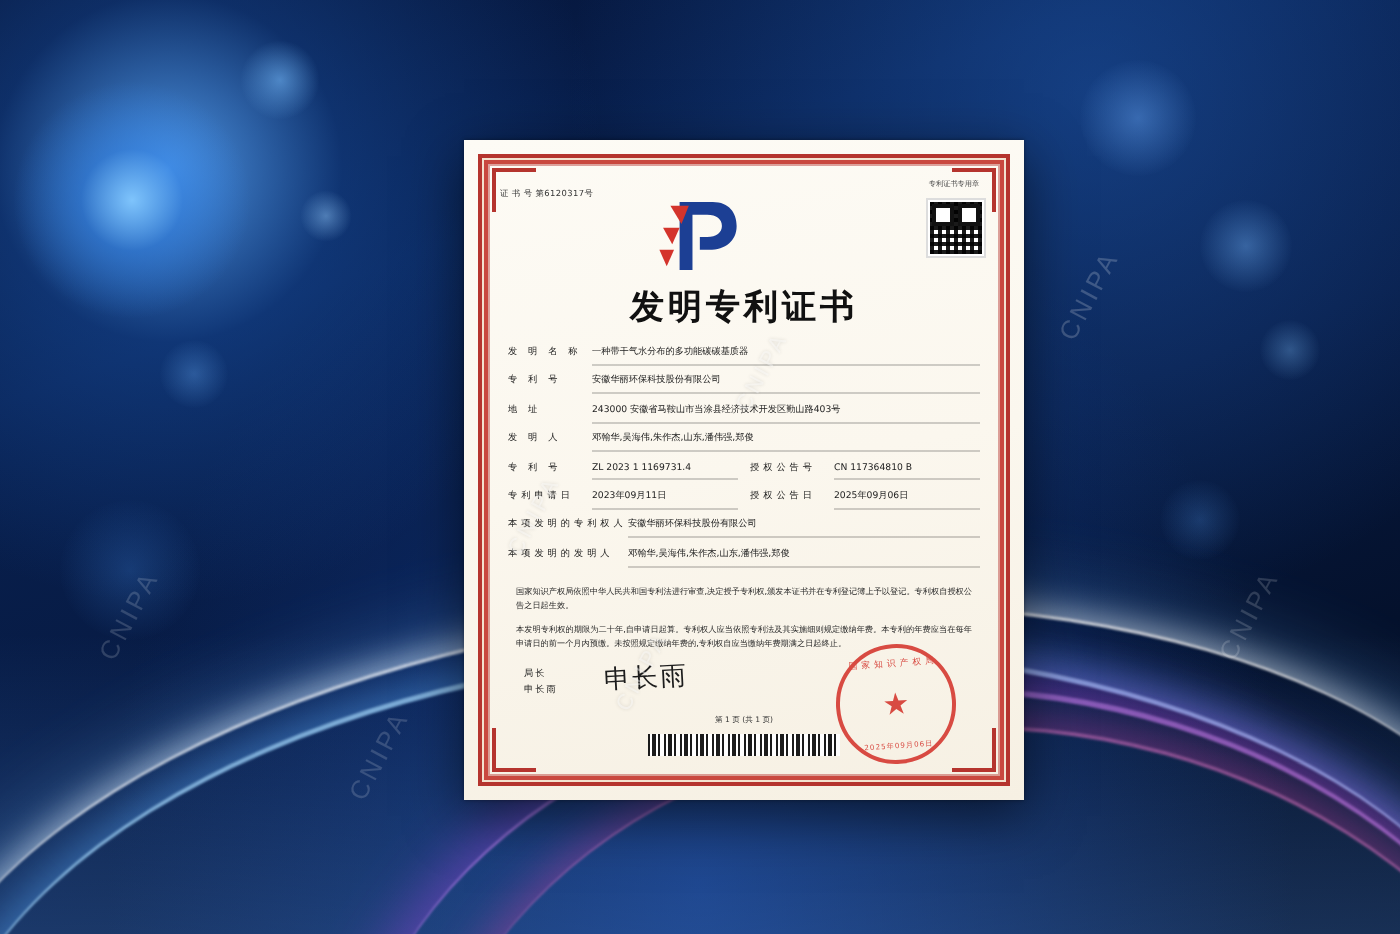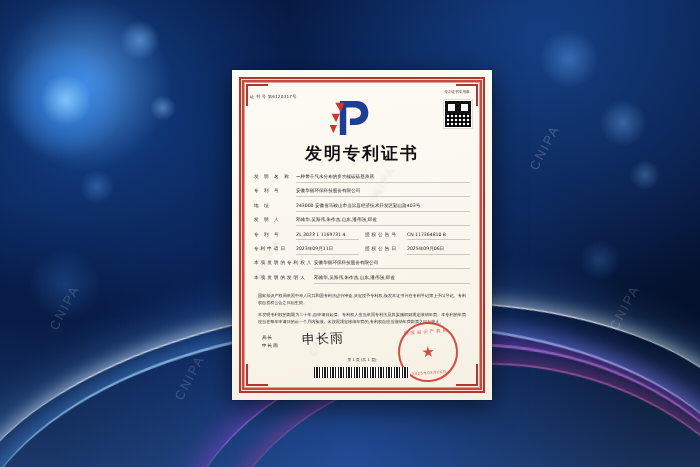--- a/index.html
+++ b/index.html
@@ -115,20 +115,21 @@
   
   .certificate {
     position: absolute;
     left: 232px;
     top: 70px;
     width: 260px;
     height: 330px;
     background: linear-gradient(170deg, #fdfbf5 0%, #fbf7ee 50%, #f6f0e3 100%);
     box-shadow: 0 8px 26px rgba(0,0,0,0.55), 0 0 2px rgba(0,0,0,0.4);
     overflow: hidden;
+    padding-left: 20px;
   }
   .cert-inner-border {
     position: absolute;
     left: 7px; top: 7px; right: 7px; bottom: 7px;
     border: 2px solid #b5342e;
     box-shadow: inset 0 0 0 1px #f3e2cf, inset 0 0 0 3px #c9483f;
   }
   .cert-inner-border2 {
     position: absolute;
     left: 12px; top: 12px; right: 12px; bottom: 12px;

